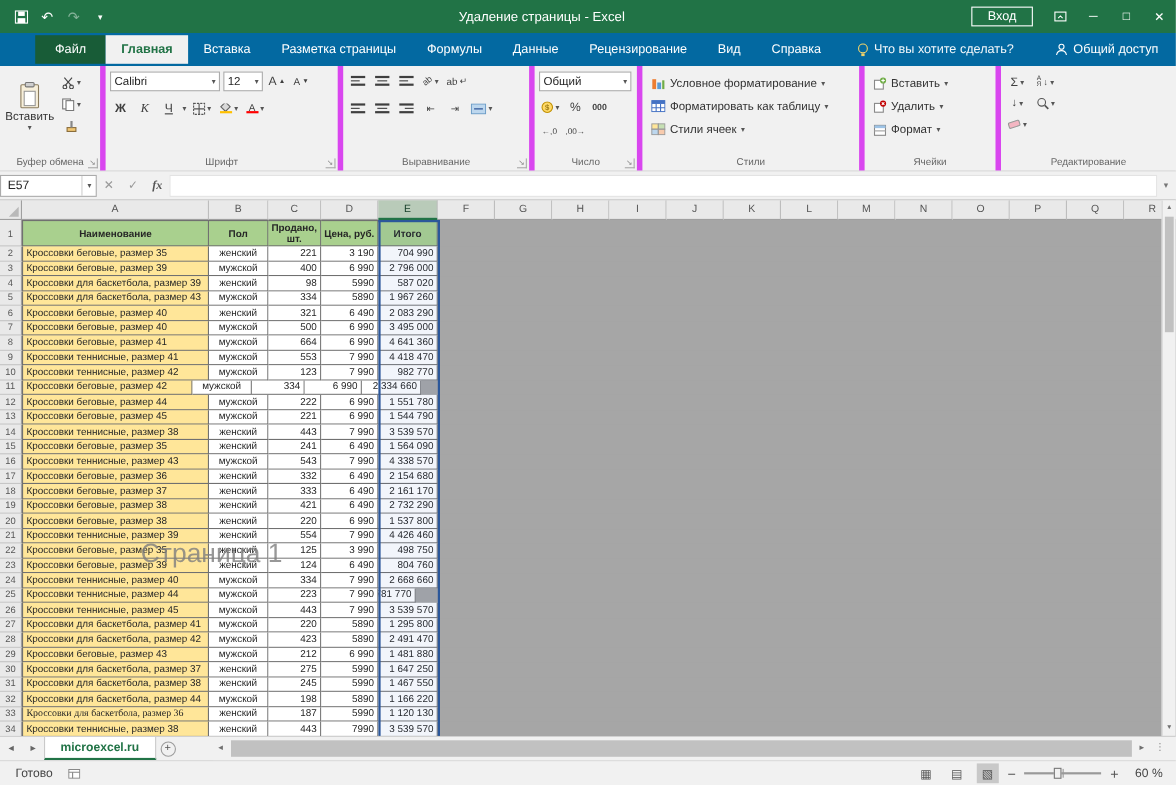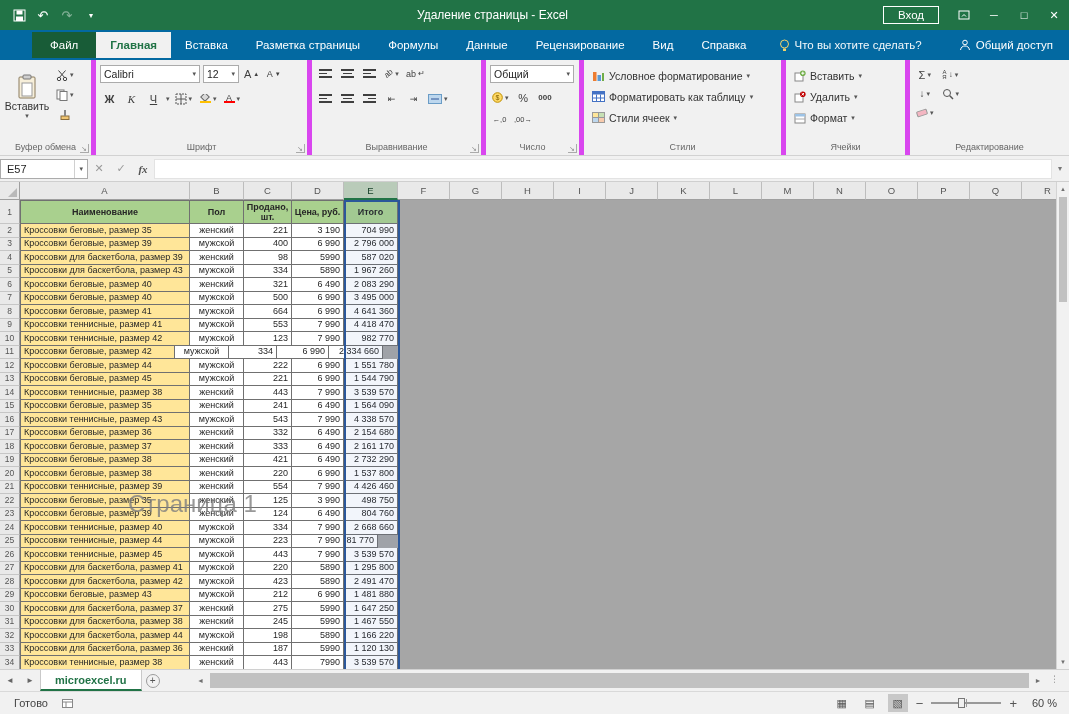--- a/index.html
+++ b/index.html
@@ -800,21 +800,21 @@
           <div class="rn">32</div>
           <div class="cell cA" style="width: 170px;">Кроссовки для баскетбола, размер 44</div>
           <div class="cell cB" style="width: 54px;">мужской</div>
           <div class="cell cC" style="width: 48px;">198</div>
           <div class="cell cD" style="width: 52px;">5890</div>
           <div class="cell cE" style="width: 54px;">1 166 220</div>
           <div class="filler"></div>
         </div>
         <div class="grow">
           <div class="rn">33</div>
-          <div class="cell cA" style="width: 170px;">Кроссовки для баскетбола, размер 36</div>
+          <div class="cell cA" style="width: 170px; font-family: Liberation Serif, serif;">Кроссовки для баскетбола, размер 36</div>
           <div class="cell cB" style="width: 54px;">женский</div>
           <div class="cell cC" style="width: 48px;">187</div>
           <div class="cell cD" style="width: 52px;">5990</div>
           <div class="cell cE" style="width: 54px;">1 120 130</div>
           <div class="filler"></div>
         </div>
         <div class="grow">
           <div class="rn">34</div>
           <div class="cell cA" style="width: 170px;">Кроссовки теннисные, размер 38</div>
           <div class="cell cB" style="width: 54px;">женский</div>

